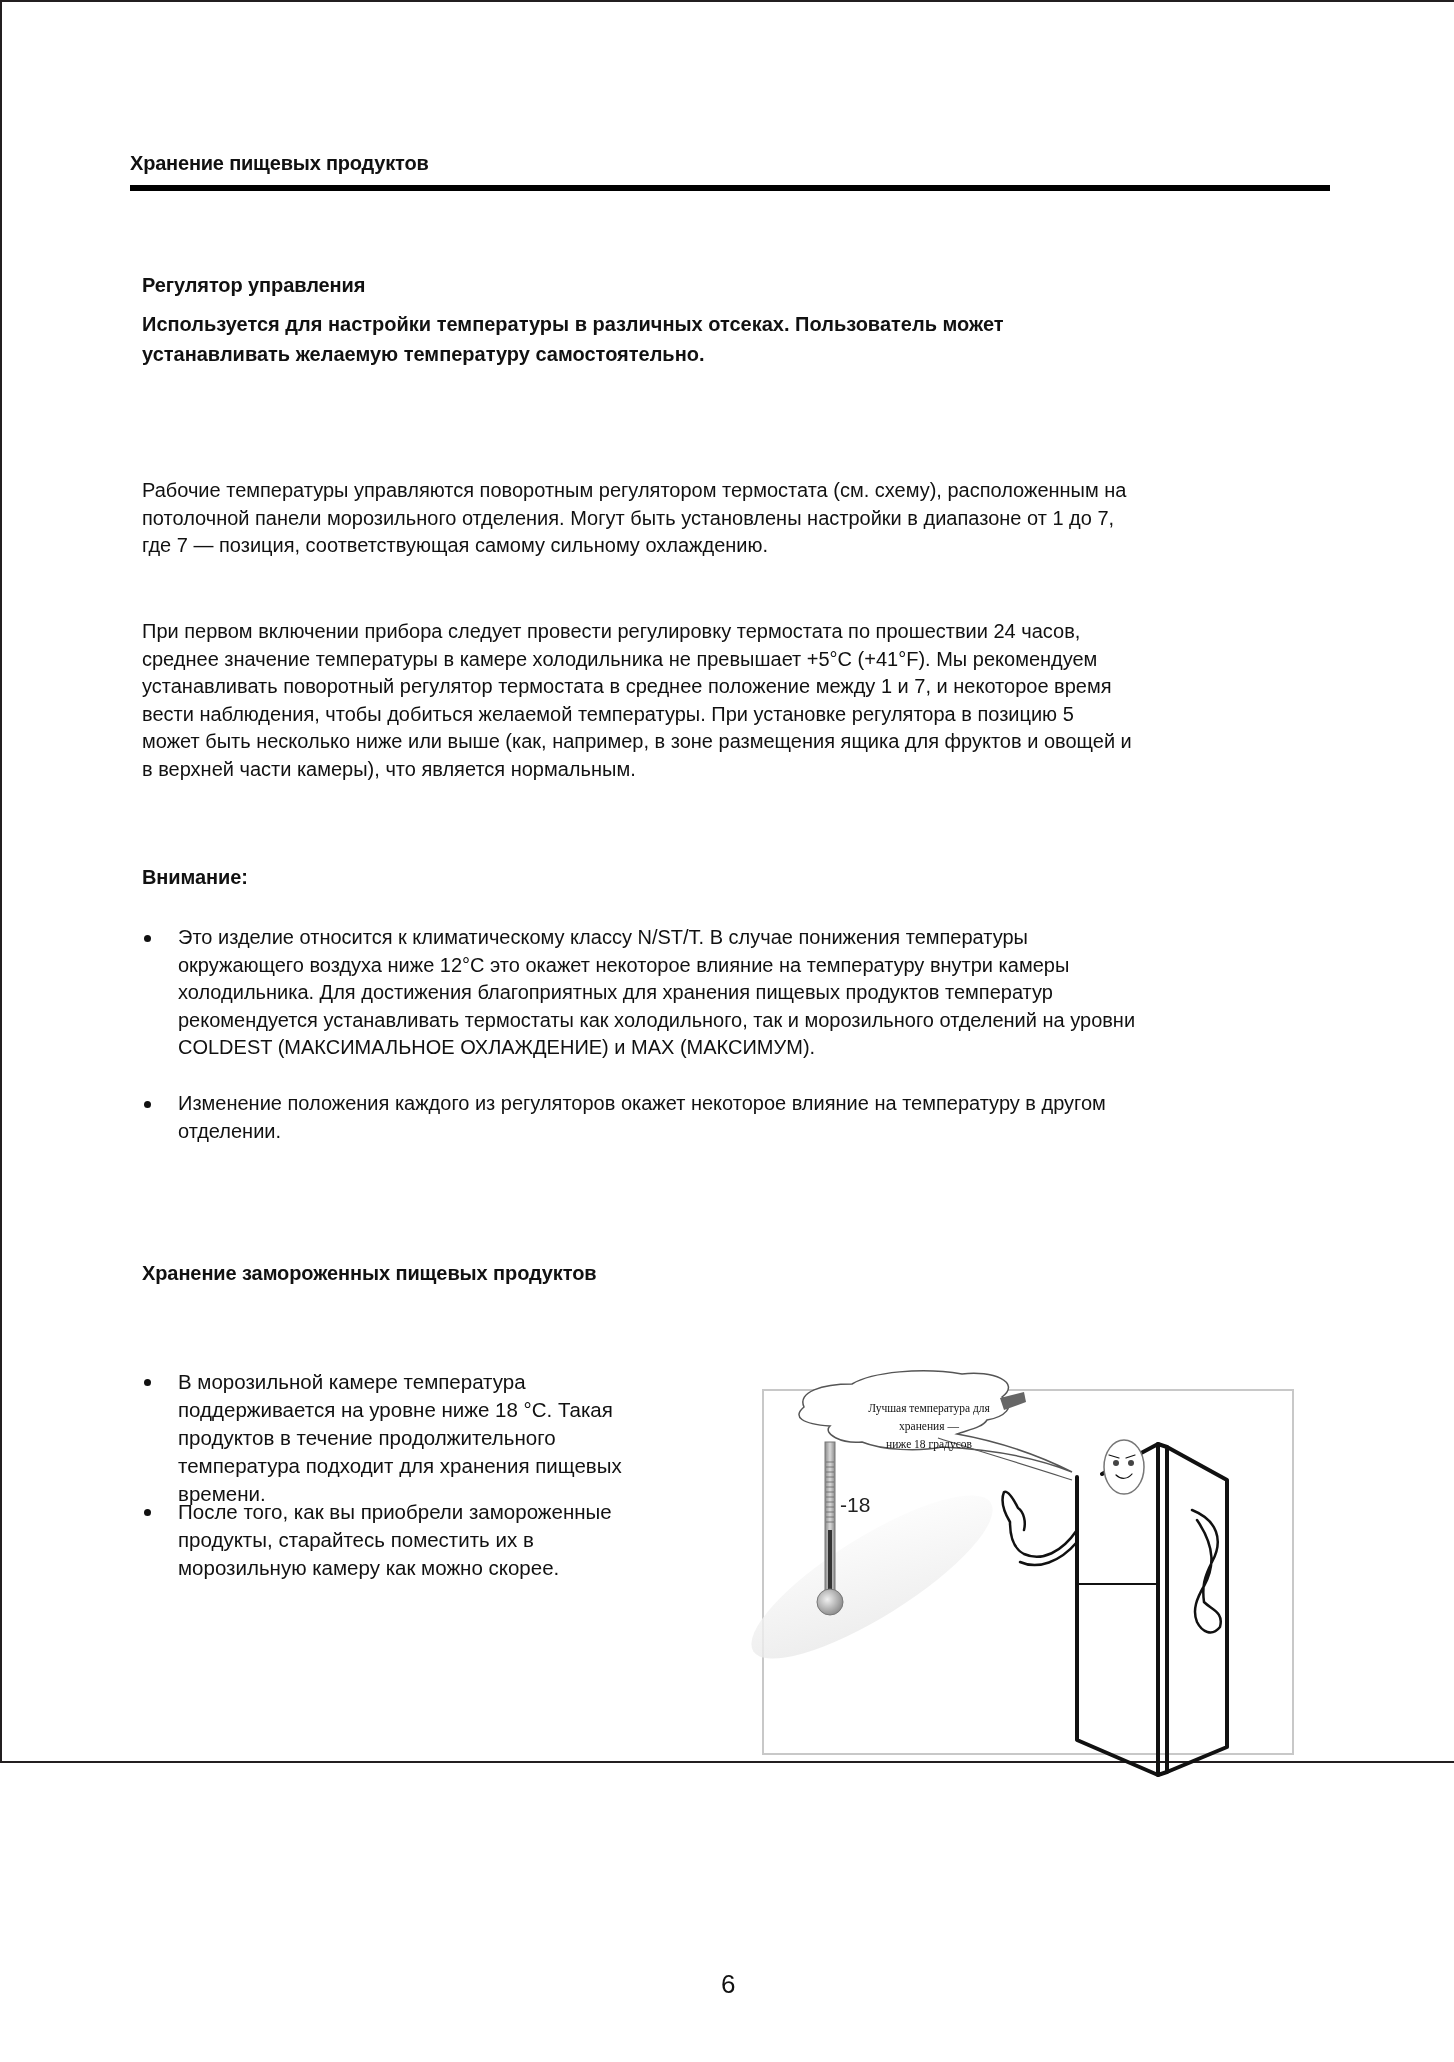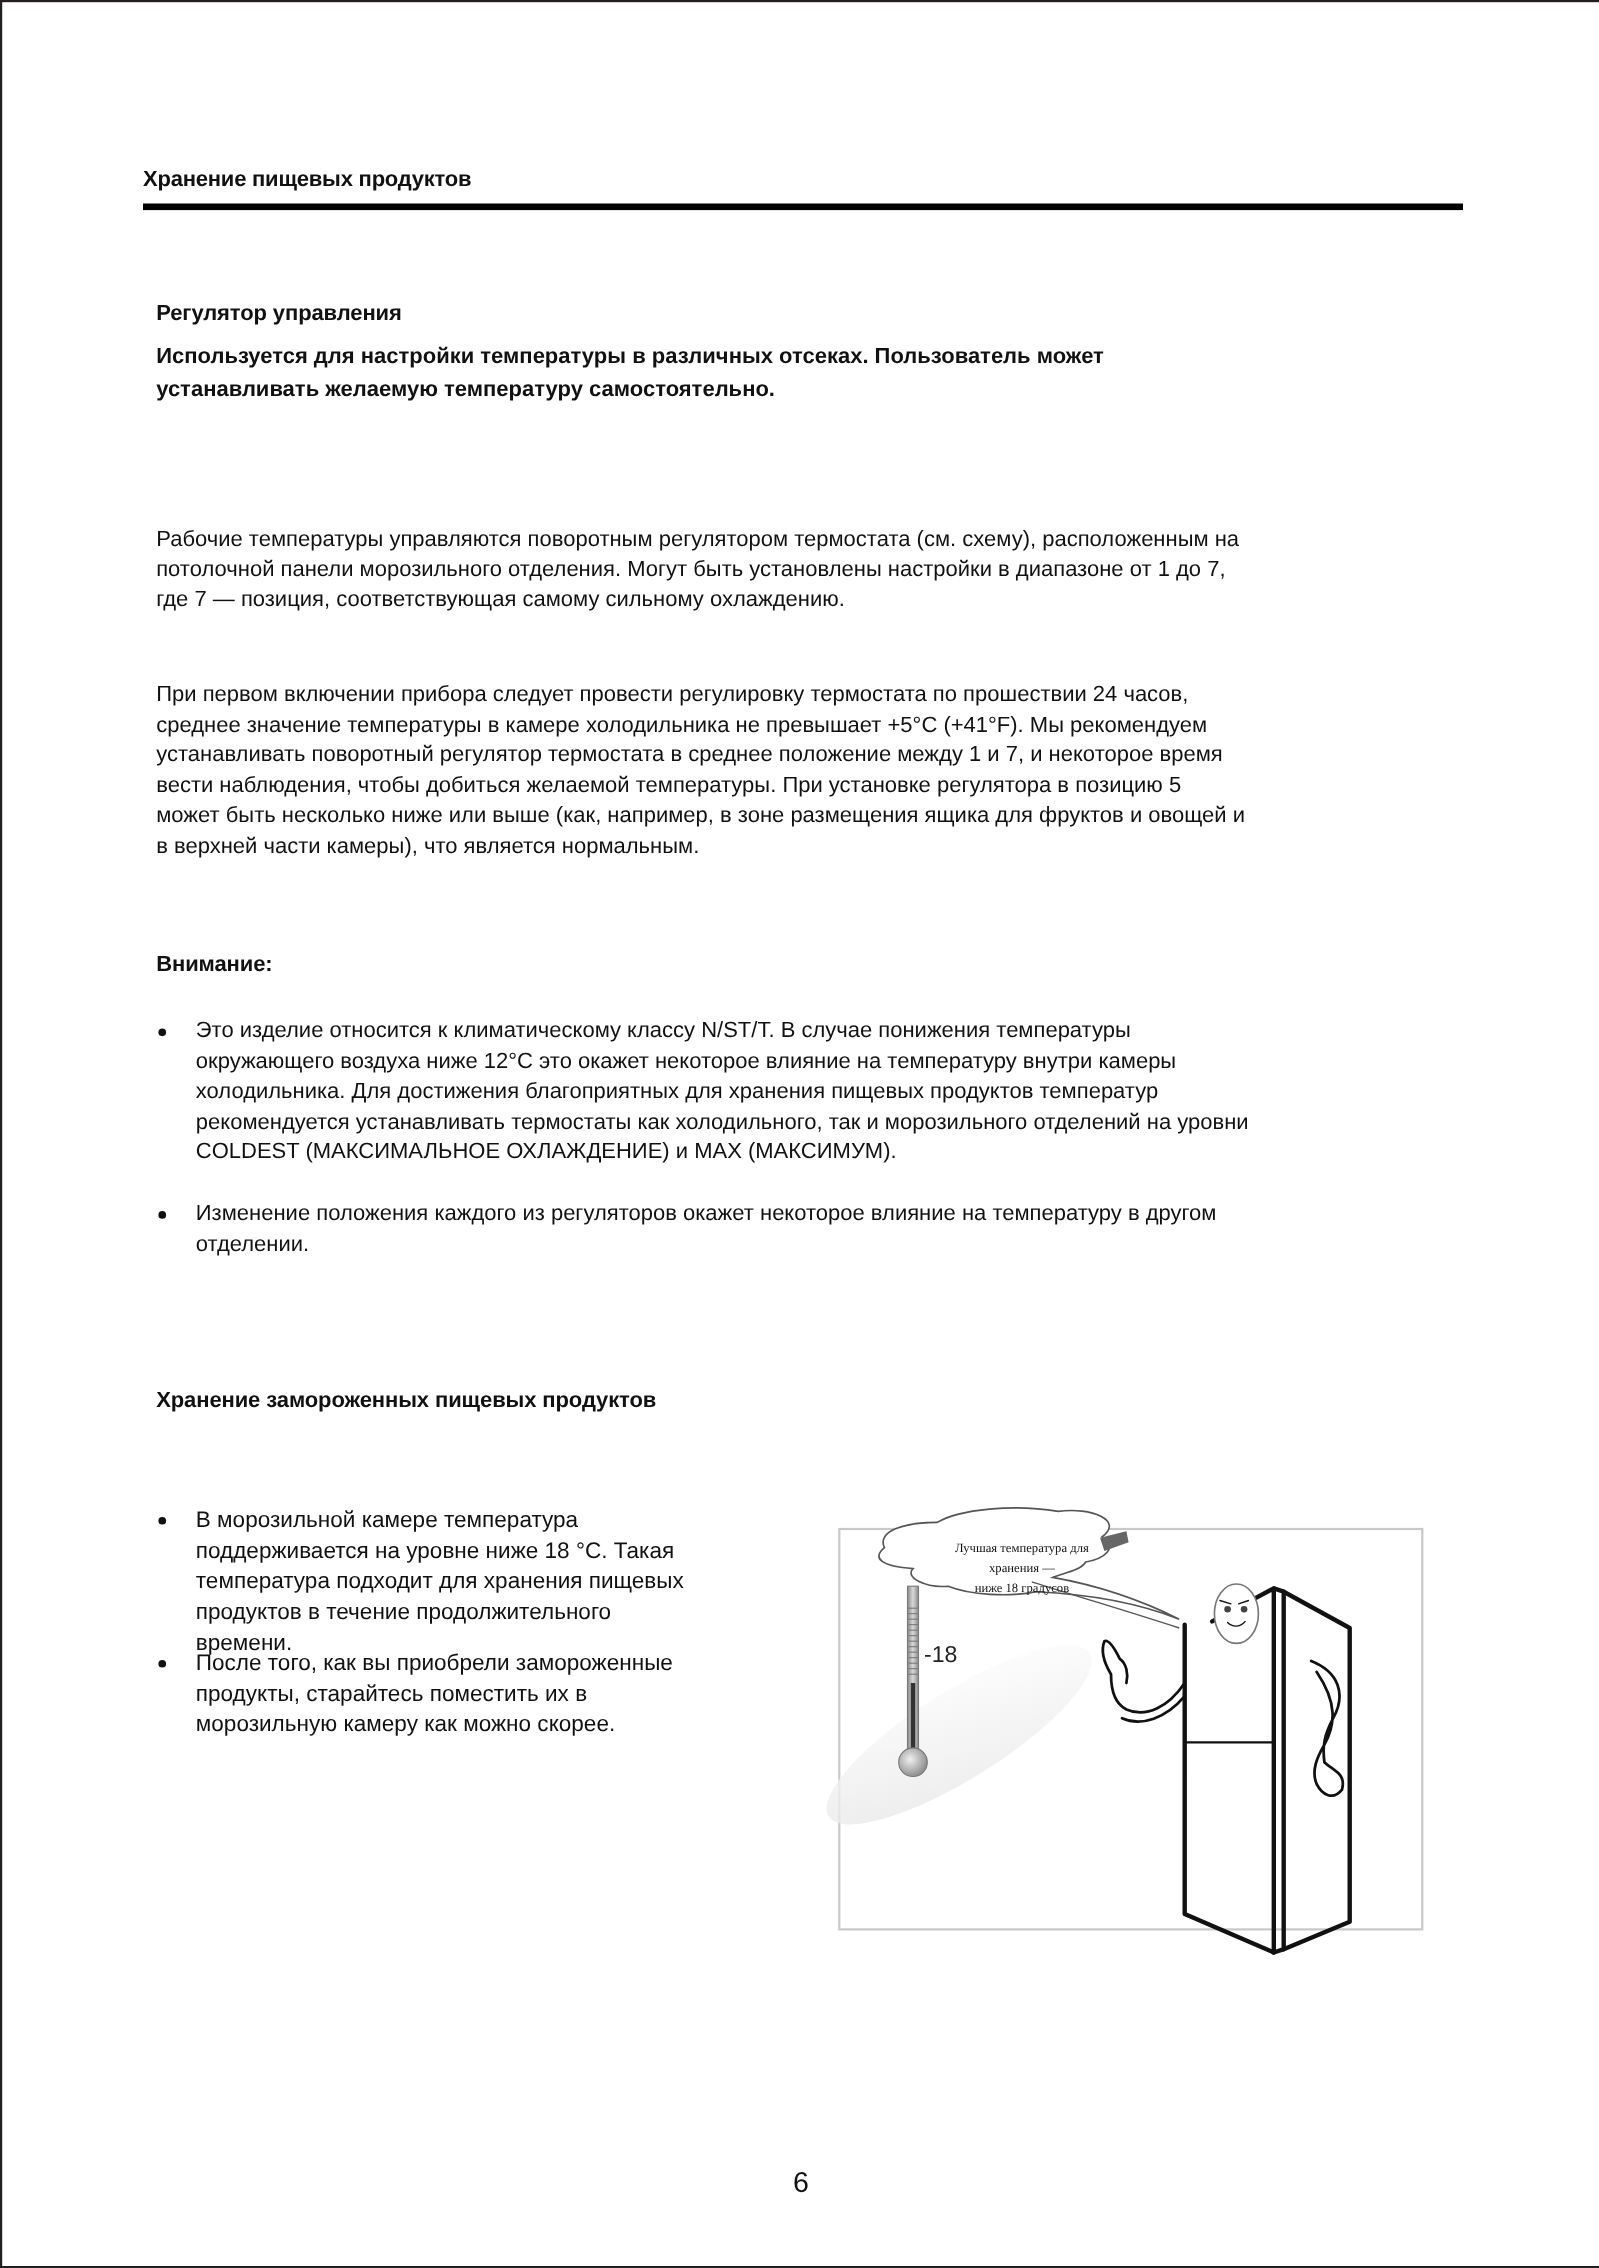--- a/index.html
+++ b/index.html
@@ -1,18 +1,18 @@
 <!DOCTYPE html>
 <html><head>
   <meta charset="utf-8">
   <style>
     html, body { margin: 0; padding: 0; background: #ffffff; }
     body { width: 1454px; height: 2062px; position: relative; overflow: hidden;
            font-family: "Liberation Sans", sans-serif; color: #111111; }
-    .page { position: absolute; left: 0; top: 0; width: 1454px; height: 2062px;
+    .page { position: absolute; left: 0; top: 0; width: 1454px; height: 1763px;
             box-sizing: border-box; border-top: 2px solid #231f20; border-left: 2px solid #231f20;
             border-bottom: 2px solid #231f20; }
     .abs { position: absolute; }
     .header-title { left: 128px; top: 150px; font-size: 20px; font-weight: bold; letter-spacing: -0.2px; }
     .header-rule { left: 128px; top: 183px; width: 1200px; height: 6px; background: #000; }
     .h2 { font-size: 20px; font-weight: bold; letter-spacing: -0.1px; }
     .p { font-size: 20px; line-height: 27.6px; }
     .pb { font-size: 20px; line-height: 30px; font-weight: bold; }
     .line { display: block; white-space: nowrap; }
     .bullet-wrap { position: absolute; }
@@ -76,22 +76,22 @@
     </div>
   </div>
 
   <div class="abs h2" style="left:140px; top:1260px;">Хранение замороженных пищевых продуктов</div>
 
   <div class="bullet-wrap frozen-text" style="left:142px; top:1366px; width:580px; height:150px;">
     <span class="bullet-dot"></span>
     <div class="bullet-text">
       <span class="line">В морозильной камере температура</span>
       <span class="line">поддерживается на уровне ниже 18 °C. Такая</span>
+      <span class="line">продуктов в течение продолжительного</span>
       <span class="line">температура подходит для хранения пищевых</span>
-      <span class="line">продуктов в течение продолжительного</span>
       <span class="line">времени.</span>
     </div>
   </div>
 
   <div class="bullet-wrap frozen-text" style="left:142px; top:1484px; width:580px; height:90px;margin-top:12px;">
     <span class="bullet-dot"></span>
     <div class="bullet-text">
       <span class="line">После того, как вы приобрели замороженные</span>
       <span class="line">продукты, старайтесь поместить их в</span>
       <span class="line">морозильную камеру как можно скорее.</span>

